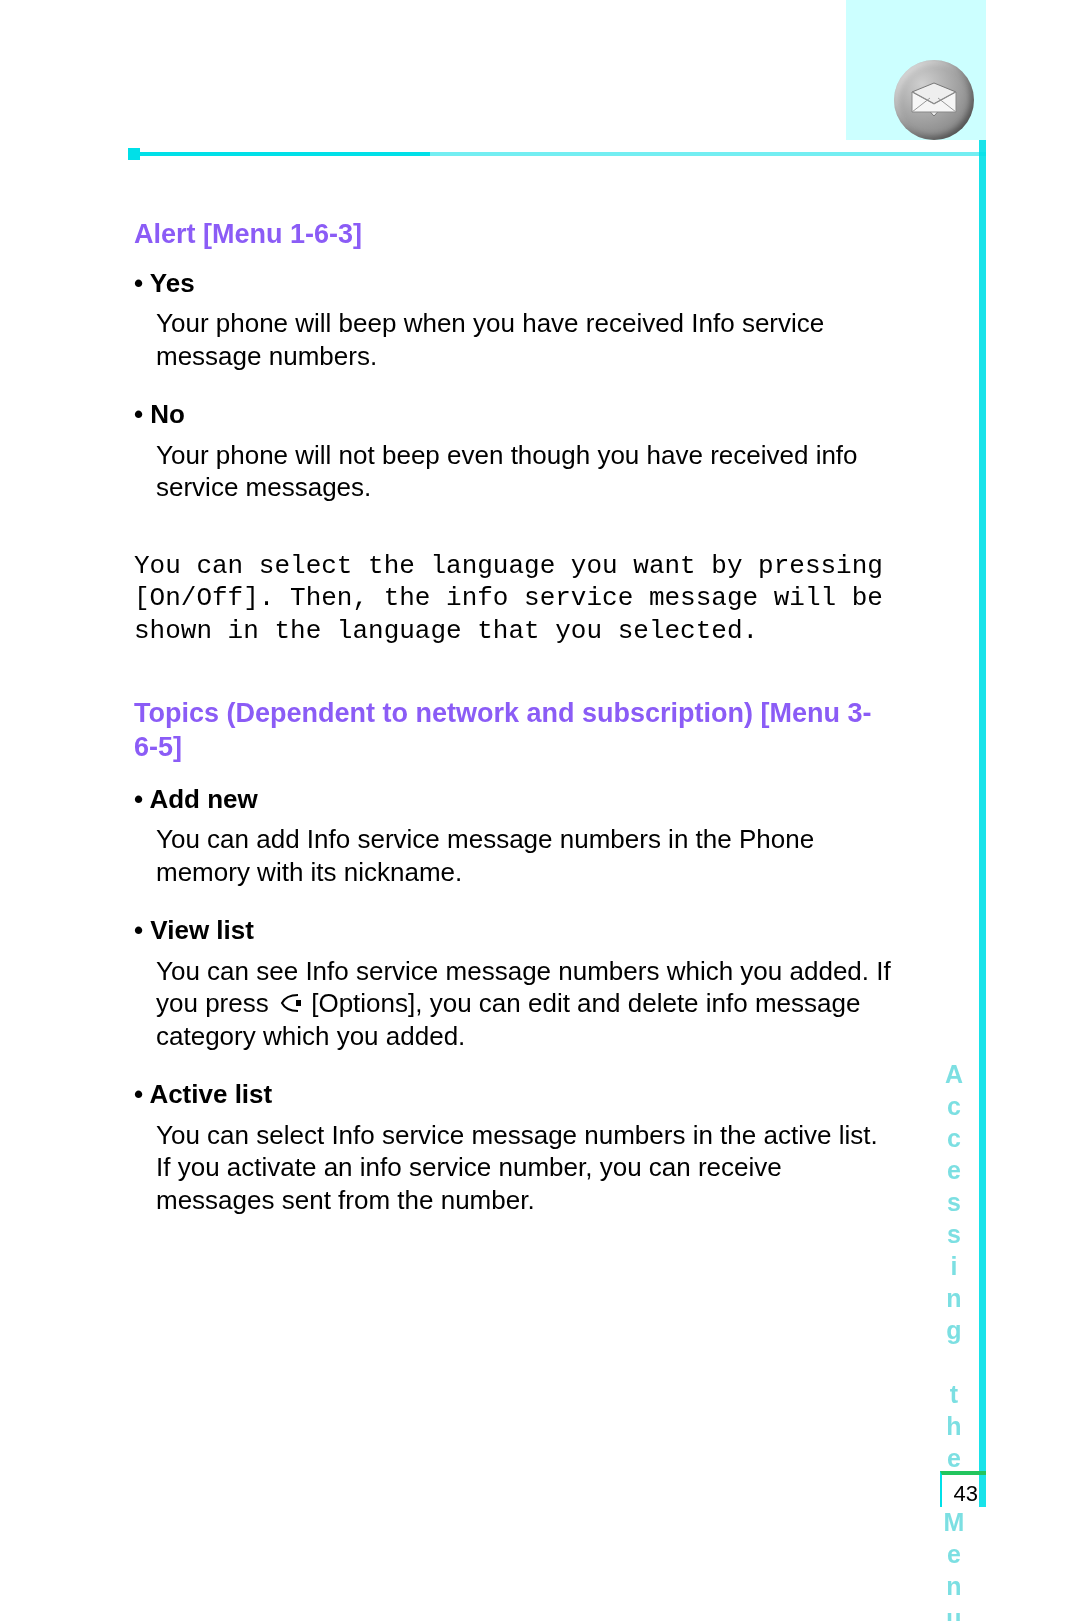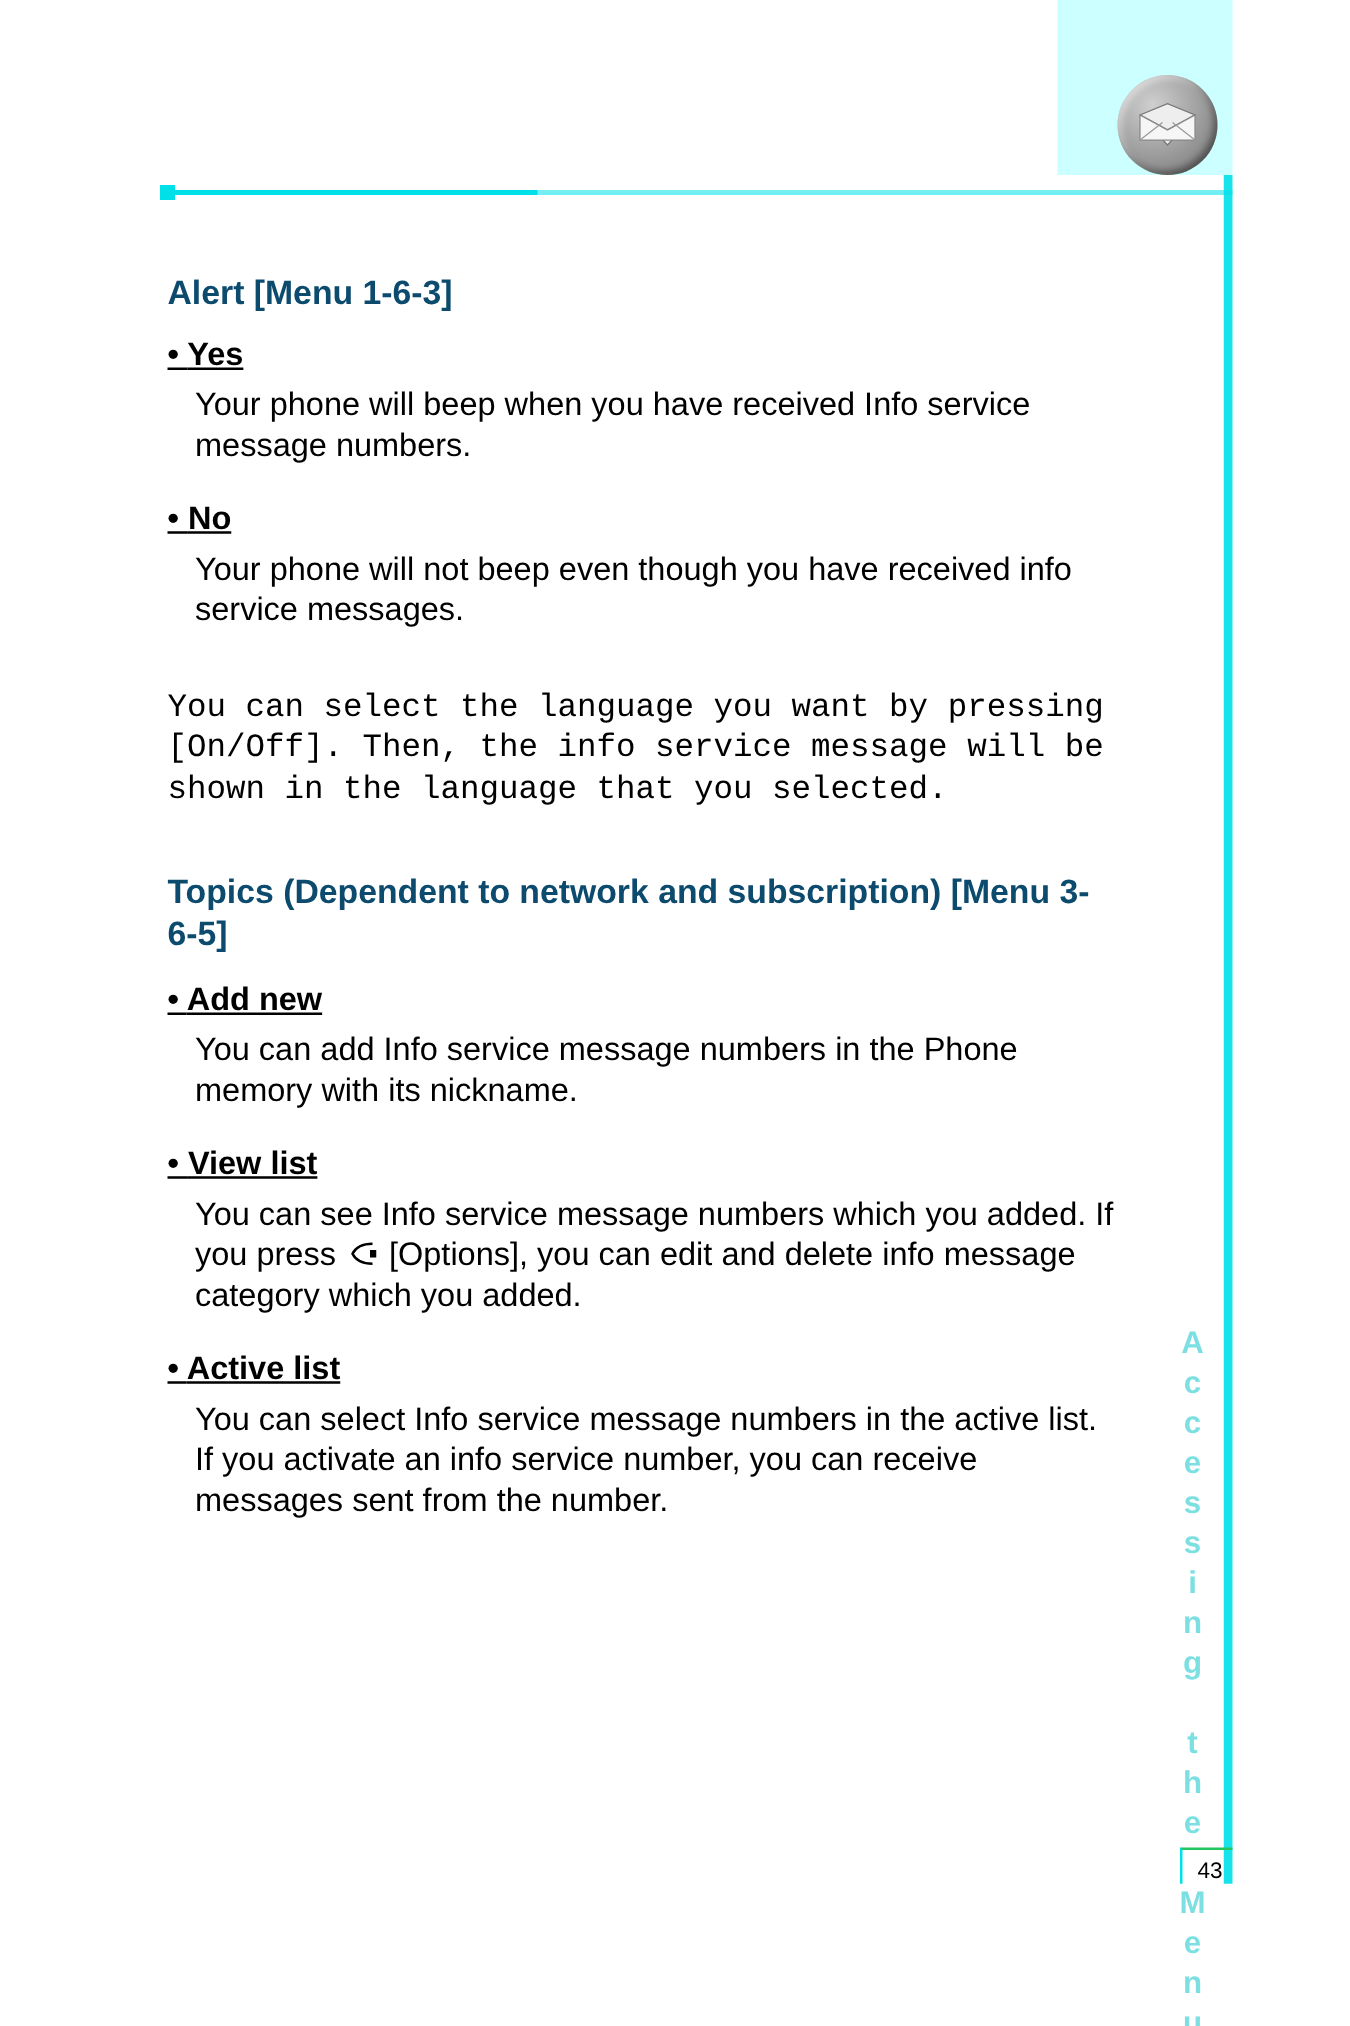--- a/index.html
+++ b/index.html
@@ -89,32 +89,31 @@
   .content {
     position: absolute;
     top: 218px;
     left: 134px;
     width: 760px;
     color: #000000;
     font-size: 26px;
     line-height: 1.25;
   }
   .section-title {
-    color: #0c4a6e;
+    color: #8b5cf6;
     font-weight: bold;
     font-size: 27px;
     margin: 0 0 14px 0;
   }
   .bullet-block {
     margin: 0 0 26px 0;
   }
   .bullet-label {
     font-weight: bold;
     margin: 15px 0 6px 0;
-    text-decoration: underline;
   }
   .bullet-label::before {
     content: "• ";
   }
   .bullet-body {
     margin: 8px 0 0 22px;
   }
   .para {
     margin: 0 0 30px 0;
     font-family: Liberation Mono, monospace;
@@ -138,24 +137,24 @@
     letter-spacing: 4px;
     writing-mode: vertical-rl;
     text-orientation: upright;
     white-space: nowrap;
   }
   
   .page-num-box {
     position: absolute;
     right: 94px;
     bottom: 114px;
-    border-top: 2px solid #22c55e;
+    border-top: 4px solid #22c55e;
     border-left: 2px solid #00e0e8;
     padding: 6px 8px 0 12px;
-    font-size: 18px;
+    font-size: 22px;
     color: #000;
   }
 </style>
 </head>
 <body>
 
 <div class="page">
 
   <div class="top-cyan"></div>
 

